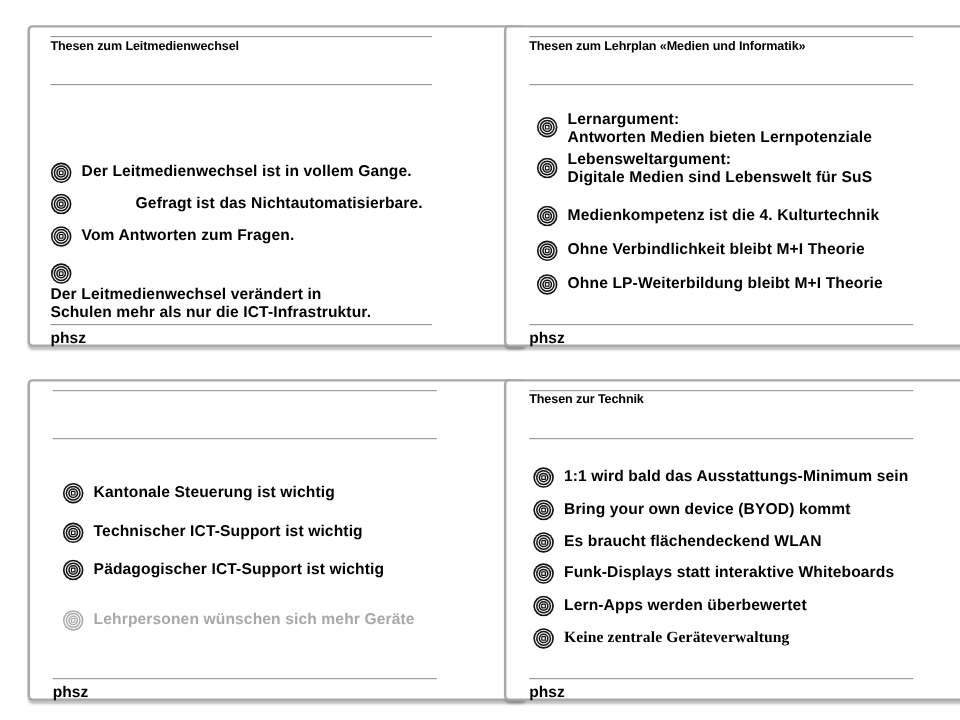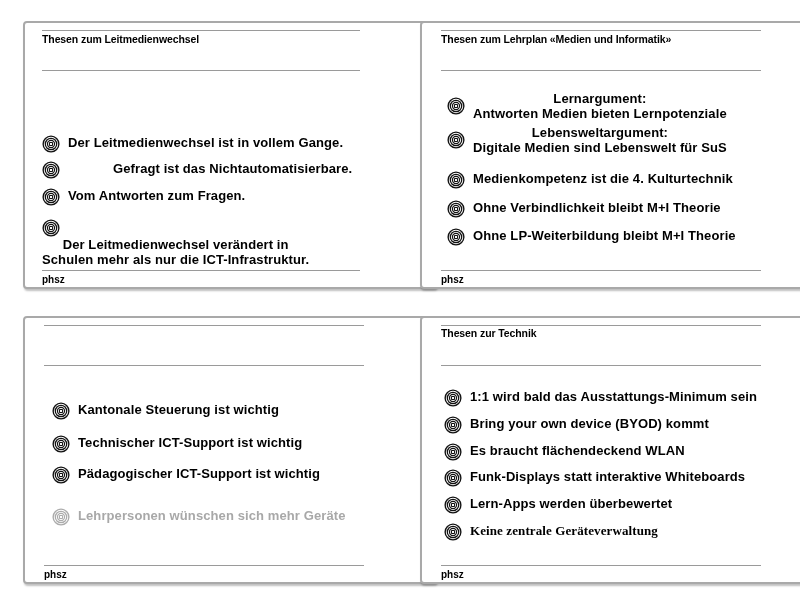--- a/index.html
+++ b/index.html
@@ -13,21 +13,20 @@
     }
     .slide {
       position: absolute;
       width: 414px;
       height: 268px;
       background: #ffffff;
       border: 2px solid #a9a9a9;
       border-radius: 4px;
       box-shadow: 1px 2px 2px rgba(0,0,0,0.25);
       box-sizing: border-box;
-      text-align: center;
     }
     #slide-1 { left: 23px; top: 21px; }
     #slide-2 { left: 420px; top: 21px; }
     #slide-3 { left: 23px; top: 316px; }
     #slide-4 { left: 420px; top: 316px; }
 
     .rule-top, .rule-mid, .rule-bottom {
       position: absolute;
       height: 1px;
       background: #9a9a9a;
@@ -35,21 +34,21 @@
     .slide-title {
       position: absolute;
       font-size: 10.5px;
       font-weight: bold;
       color: #000;
       white-space: nowrap;
       letter-spacing: -0.1px;
     }
     .footer-label {
       position: absolute;
-      font-size: 10px;
+      font-size: 13px;
       font-weight: bold;
       color: #000;
     }
     .bullet {
       position: absolute;
       display: flex;
       align-items: flex-start;
     }
     .bullet-text {
       font-size: 13px;

